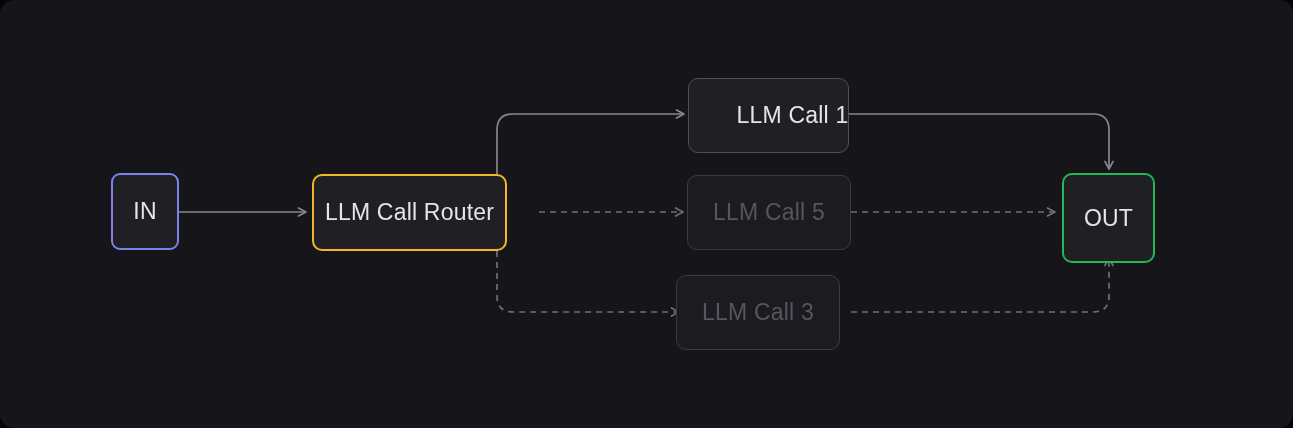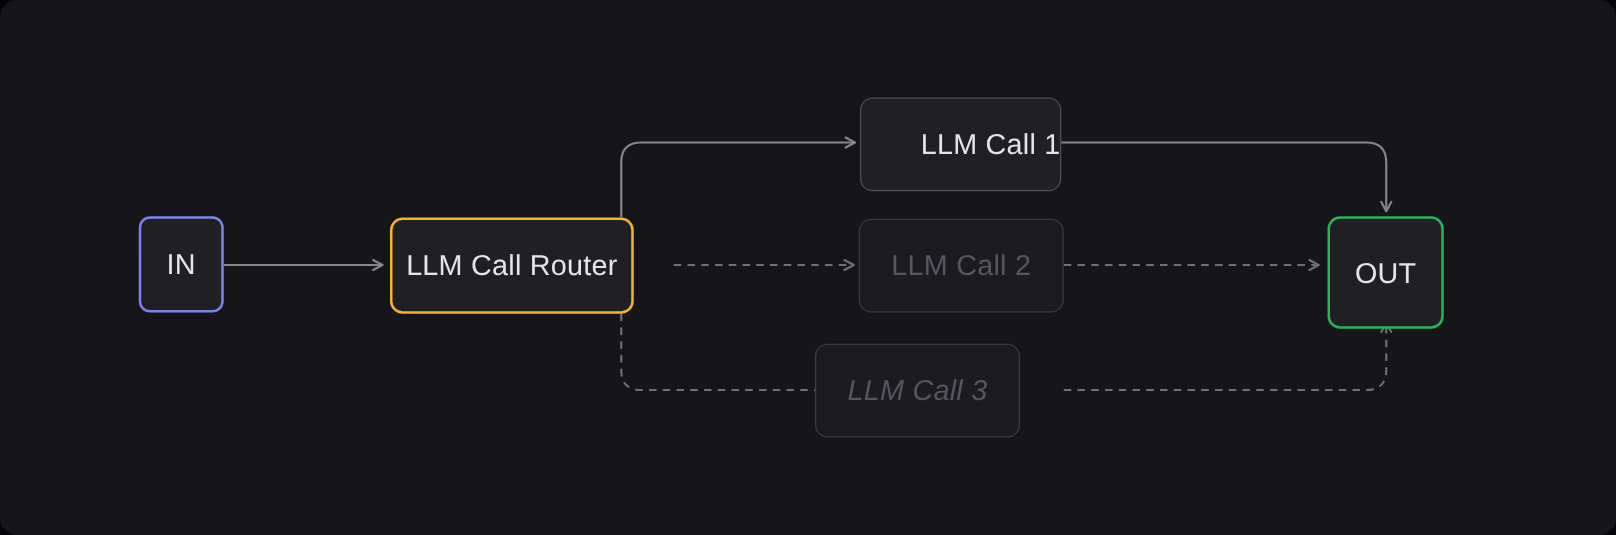--- a/index.html
+++ b/index.html
@@ -66,21 +66,21 @@
   }
   .node-router {
     left: 312px; top: 174px; width: 195px; height: 77px;
     border: 2px solid var(--router-border);
   }
   .node-call {
     border: 1.5px solid var(--active-border);
   }
   .node-call1 { left: 688px; top: 78px;  width: 161px; height: 75px; padding-left: 48px; }
   .node-call2 { left: 687px; top: 175px; width: 164px; height: 75px; }
-  .node-call3 { left: 652px; top: 275px; width: 164px; height: 75px; font-style: italic; }
+  .node-call3 { left: 676px; top: 275px; width: 164px; height: 75px; }
   .node-dim {
     background: var(--dim-node-bg);
     border-color: var(--dim-border);
     color: var(--text-dim);
   }
   .node-out {
     left: 1062px; top: 173px; width: 93px; height: 90px;
     border: 2px solid var(--out-border);
   }
   .node .label { pointer-events: none; }
@@ -114,21 +114,21 @@
 
   <div class="node node-router">
     <span class="label">LLM Call Router</span>
   </div>
 
   <div class="node node-call node-call1">
     <span class="label">LLM Call 1</span>
   </div>
 
   <div class="node node-call node-call2 node-dim">
-    <span class="label">LLM Call 2</span>
+    <span class="label">LLM Call 5</span>
   </div>
 
   <div class="node node-call node-call3 node-dim">
     <span class="label">LLM Call 3</span>
   </div>
 
   <div class="node node-out">
     <span class="label">OUT</span>
   </div>
 

